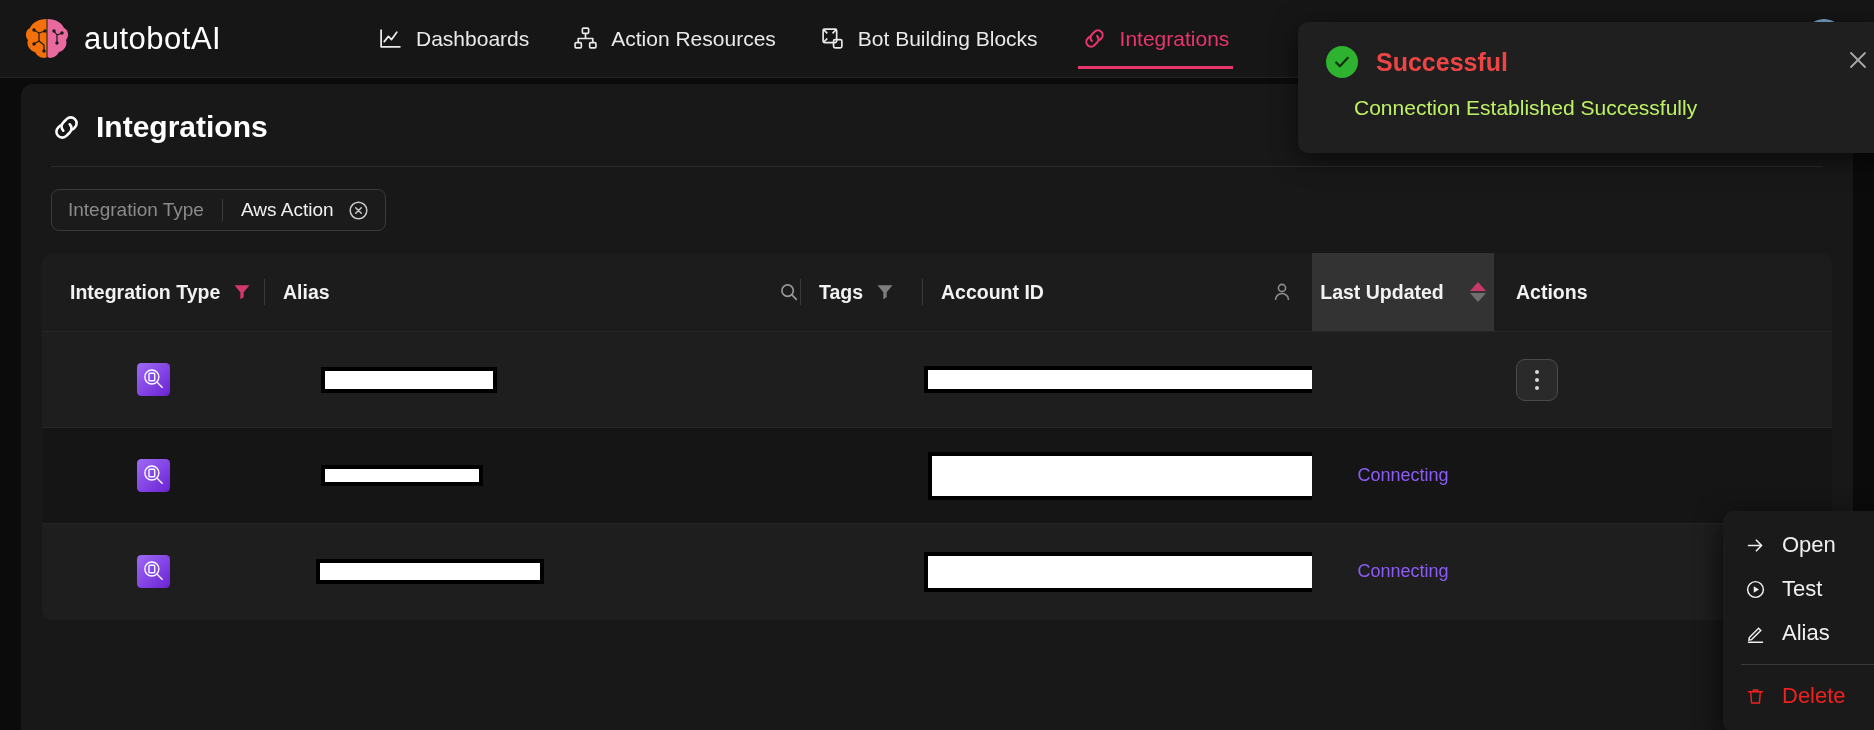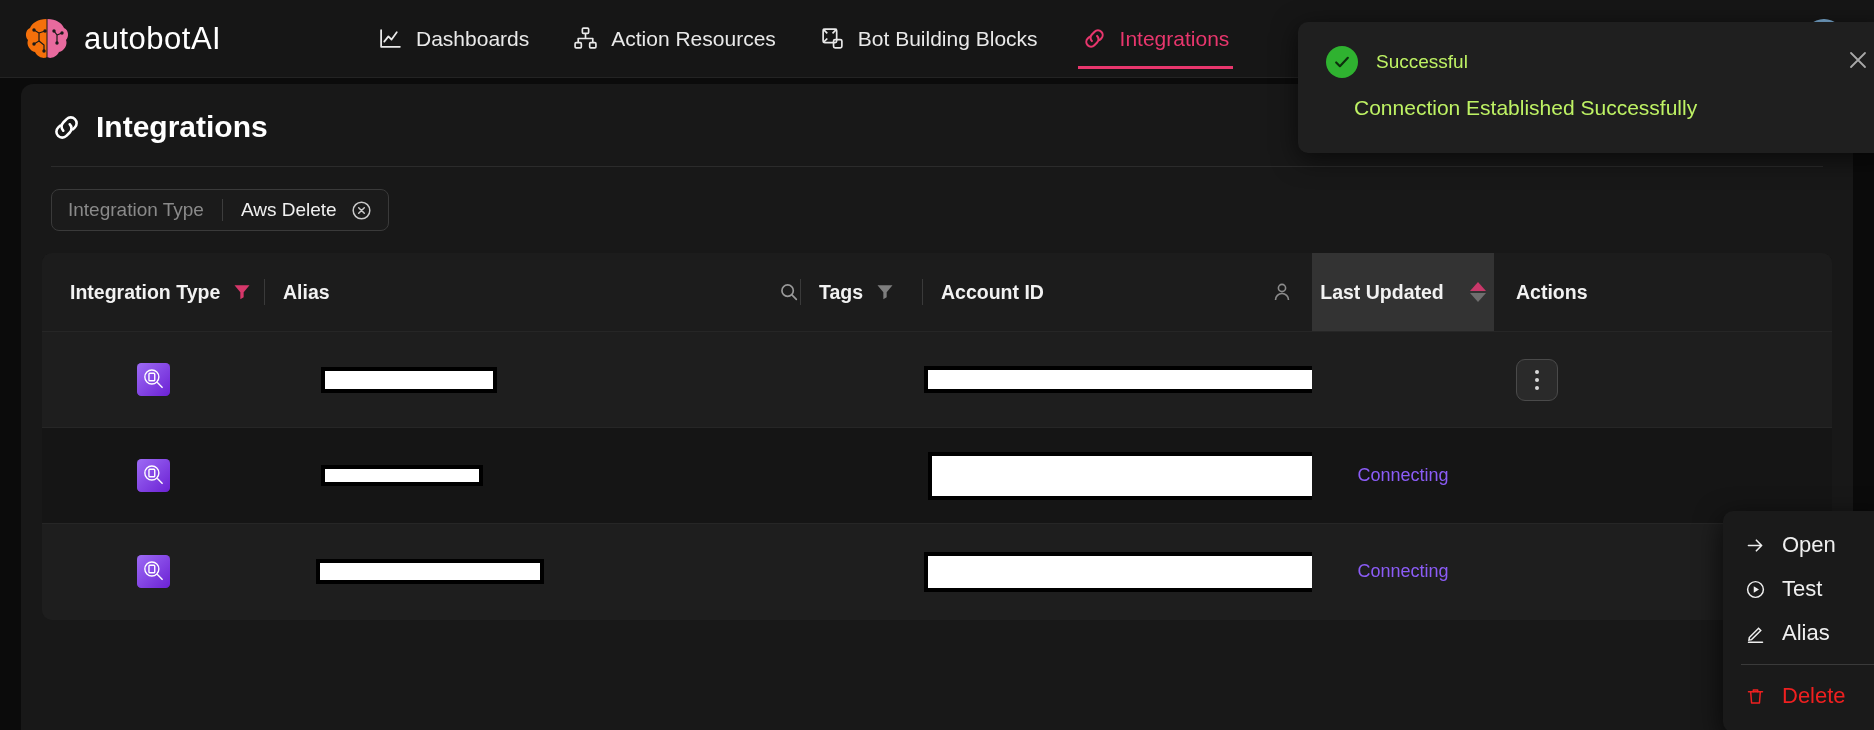--- a/index.html
+++ b/index.html
@@ -109,21 +109,21 @@
   .toast {
     position: absolute; left: 1298px; top: 22px; width: 600px; height: 131px;
     background: #1f1f1f; border-radius: 10px; padding: 24px 28px;
     box-shadow: 0 6px 26px rgba(0,0,0,.6); z-index: 40;
   }
   .toast-head { display: flex; align-items: center; gap: 18px; }
   .check-circle {
     width: 32px; height: 32px; border-radius: 50%; background: #2fb230;
     display: flex; align-items: center; justify-content: center; flex: none;
   }
-  .toast-title { color: #bef264; font-size: 19px; font-weight: 400; }
+  .toast-title { color: #ef4444; font-size: 25px; font-weight: 700; }
   .toast-close { position: absolute; right: 28px; top: 26px; width: 24px; height: 24px; cursor: pointer; }
   .toast-body { color: #bef264; font-size: 21px; margin-top: 18px; margin-left: 28px; }
 
   
   .menu {
     position: absolute; left: 1723px; top: 511px; width: 175px;
     background: #1a1a1a; border-radius: 10px; padding: 12px 0 14px 0;
     box-shadow: 0 8px 28px rgba(0,0,0,.75); z-index: 50;
   }
   .menu-item {
@@ -231,21 +231,21 @@
         <span>Integrations</span>
       </div>
     </div>
 
     <div class="divider-line"></div>
 
     <div class="filter-row">
       <div class="filter-chip">
         <span class="chip-label">Integration Type</span>
         <span class="chip-sep"></span>
-        <span class="chip-value">Aws Delete</span>
+        <span class="chip-value">Aws Action</span>
         <span class="chip-clear">
           <svg viewBox="0 0 24 24" width="21" height="21" fill="none" stroke="#c9c9c9" stroke-width="1.7" stroke-linecap="round">
             <circle cx="12" cy="12" r="9.5"></circle>
               <path d="M8.8 8.8 l6.4 6.4 M15.2 8.8 l-6.4 6.4"></path>
           </svg>
         </span>
       </div>
     </div>
 
     <div class="table-wrap">

